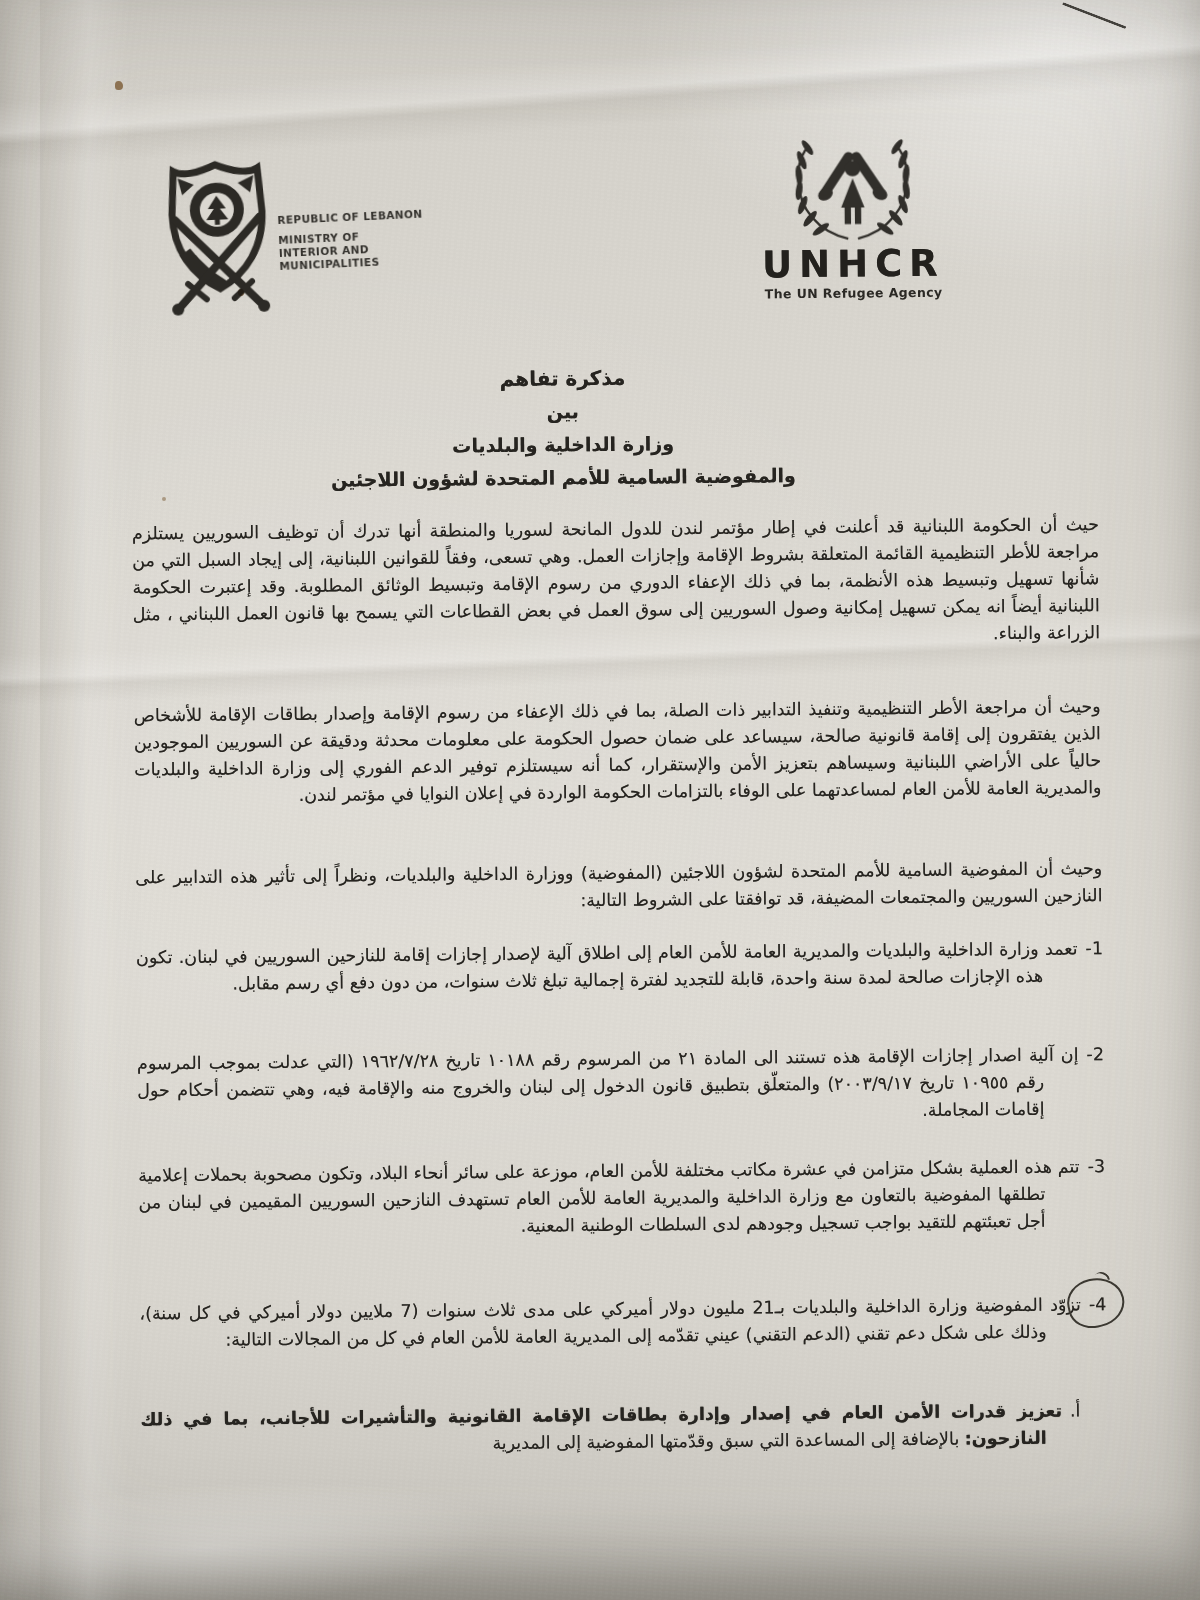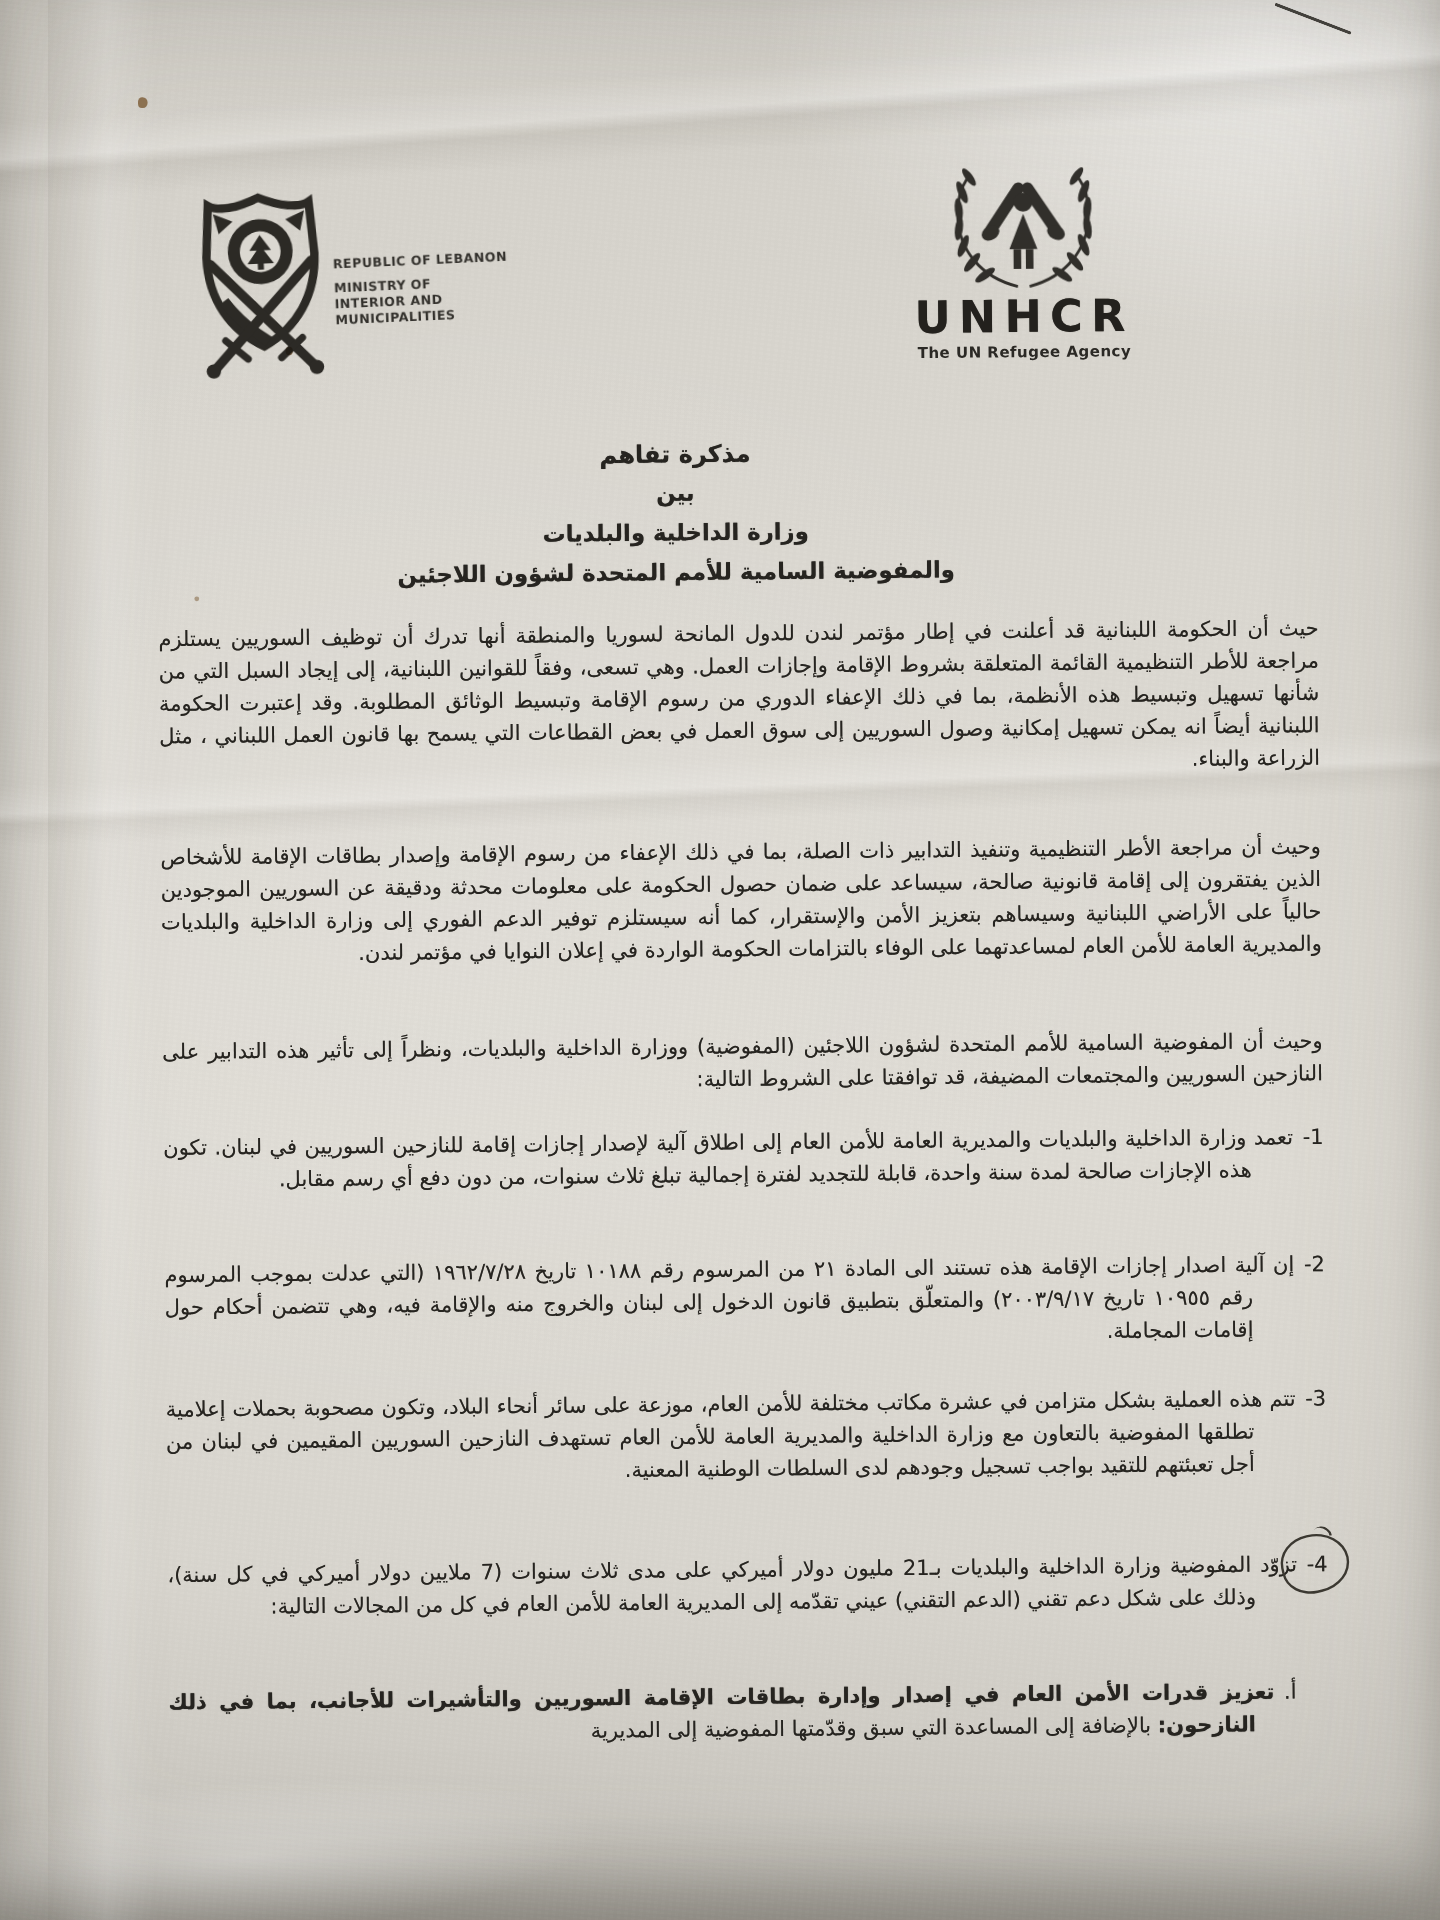--- a/index.html
+++ b/index.html
@@ -182,15 +182,15 @@
   <div class="ar para p3">وحيث أن المفوضية السامية للأمم المتحدة لشؤون اللاجئين (المفوضية) ووزارة الداخلية والبلديات، ونظراً إلى تأثير هذه التدابير على النازحين السوريين والمجتمعات المضيفة، قد توافقتا على الشروط التالية:</div>
 
   <div class="ar item i1"><span class="marker">1-</span><span>تعمد وزارة الداخلية والبلديات والمديرية العامة للأمن العام إلى اطلاق آلية لإصدار إجازات إقامة للنازحين السوريين في لبنان. تكون هذه الإجازات صالحة لمدة سنة واحدة، قابلة للتجديد لفترة إجمالية تبلغ ثلاث سنوات، من دون دفع أي رسم مقابل.</span></div>
 
   <div class="ar item i2"><span class="marker">2-</span><span>إن آلية اصدار إجازات الإقامة هذه تستند الى المادة ٢١ من المرسوم رقم ١٠١٨٨ تاريخ ١٩٦٢/٧/٢٨ (التي عدلت بموجب المرسوم رقم ١٠٩٥٥ تاريخ ٢٠٠٣/٩/١٧) والمتعلّق بتطبيق قانون الدخول إلى لبنان والخروج منه والإقامة فيه، وهي تتضمن أحكام حول إقامات المجاملة.</span></div>
 
   <div class="ar item i3"><span class="marker">3-</span><span>تتم هذه العملية بشكل متزامن في عشرة مكاتب مختلفة للأمن العام، موزعة على سائر أنحاء البلاد، وتكون مصحوبة بحملات إعلامية تطلقها المفوضية بالتعاون مع وزارة الداخلية والمديرية العامة للأمن العام تستهدف النازحين السوريين المقيمين في لبنان من أجل تعبئتهم للتقيد بواجب تسجيل وجودهم لدى السلطات الوطنية المعنية.</span></div>
 
   <div class="ar item i4"><span class="marker circled">4-</span><span>تزوّد المفوضية وزارة الداخلية والبلديات بـ21 مليون دولار أميركي على مدى ثلاث سنوات (7 ملايين دولار أميركي في كل سنة)، وذلك على شكل دعم تقني (الدعم التقني) عيني تقدّمه إلى المديرية العامة للأمن العام في كل من المجالات التالية:</span></div>
 
-  <div class="ar subitem"><span class="marker">أ.</span><span class="bold">تعزيز قدرات الأمن العام في إصدار وإدارة بطاقات الإقامة السوريين والتأشيرات للأجانب، بما في ذلك النازحون:</span><span> بالإضافة إلى المساعدة التي سبق وقدّمتها المفوضية إلى المديرية</span></div>
+  <div class="ar subitem"><span class="marker">أ.</span><span class="bold">تعزيز قدرات الأمن العام في إصدار وإدارة بطاقات الإقامة القانونية والتأشيرات للأجانب، بما في ذلك النازحون:</span><span> بالإضافة إلى المساعدة التي سبق وقدّمتها المفوضية إلى المديرية</span></div>
 
 </div>
 
 </body></html>

